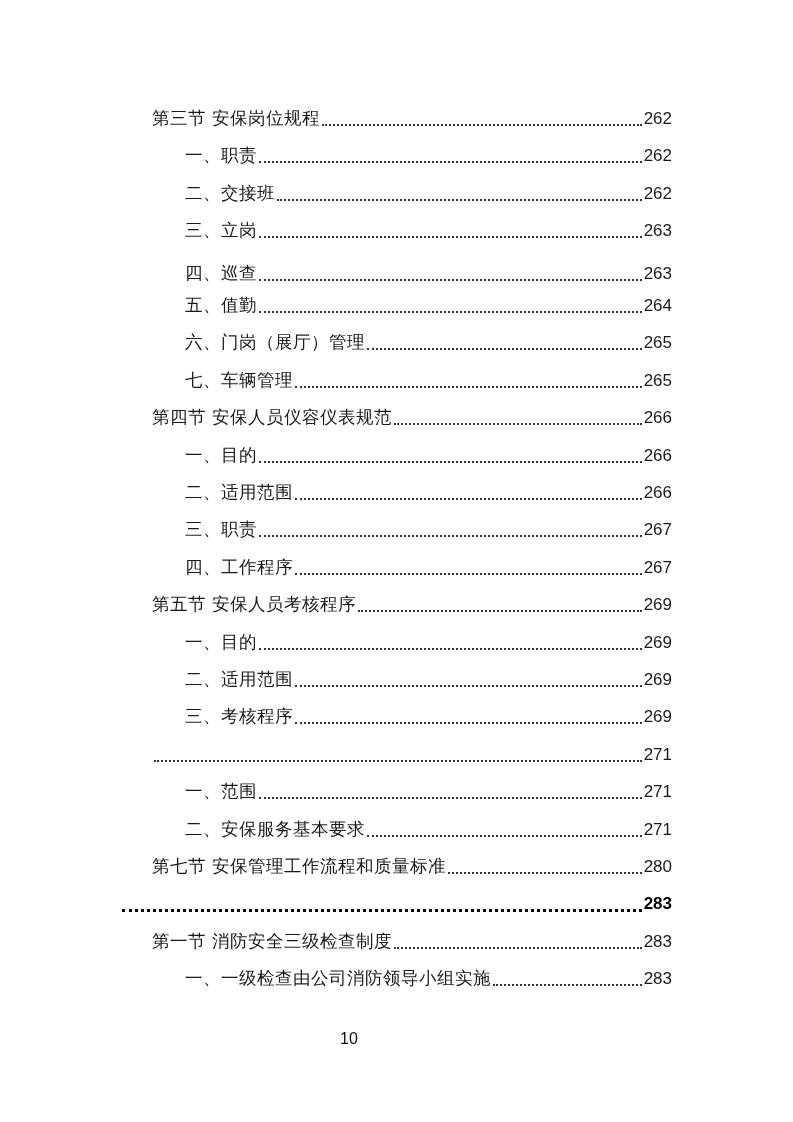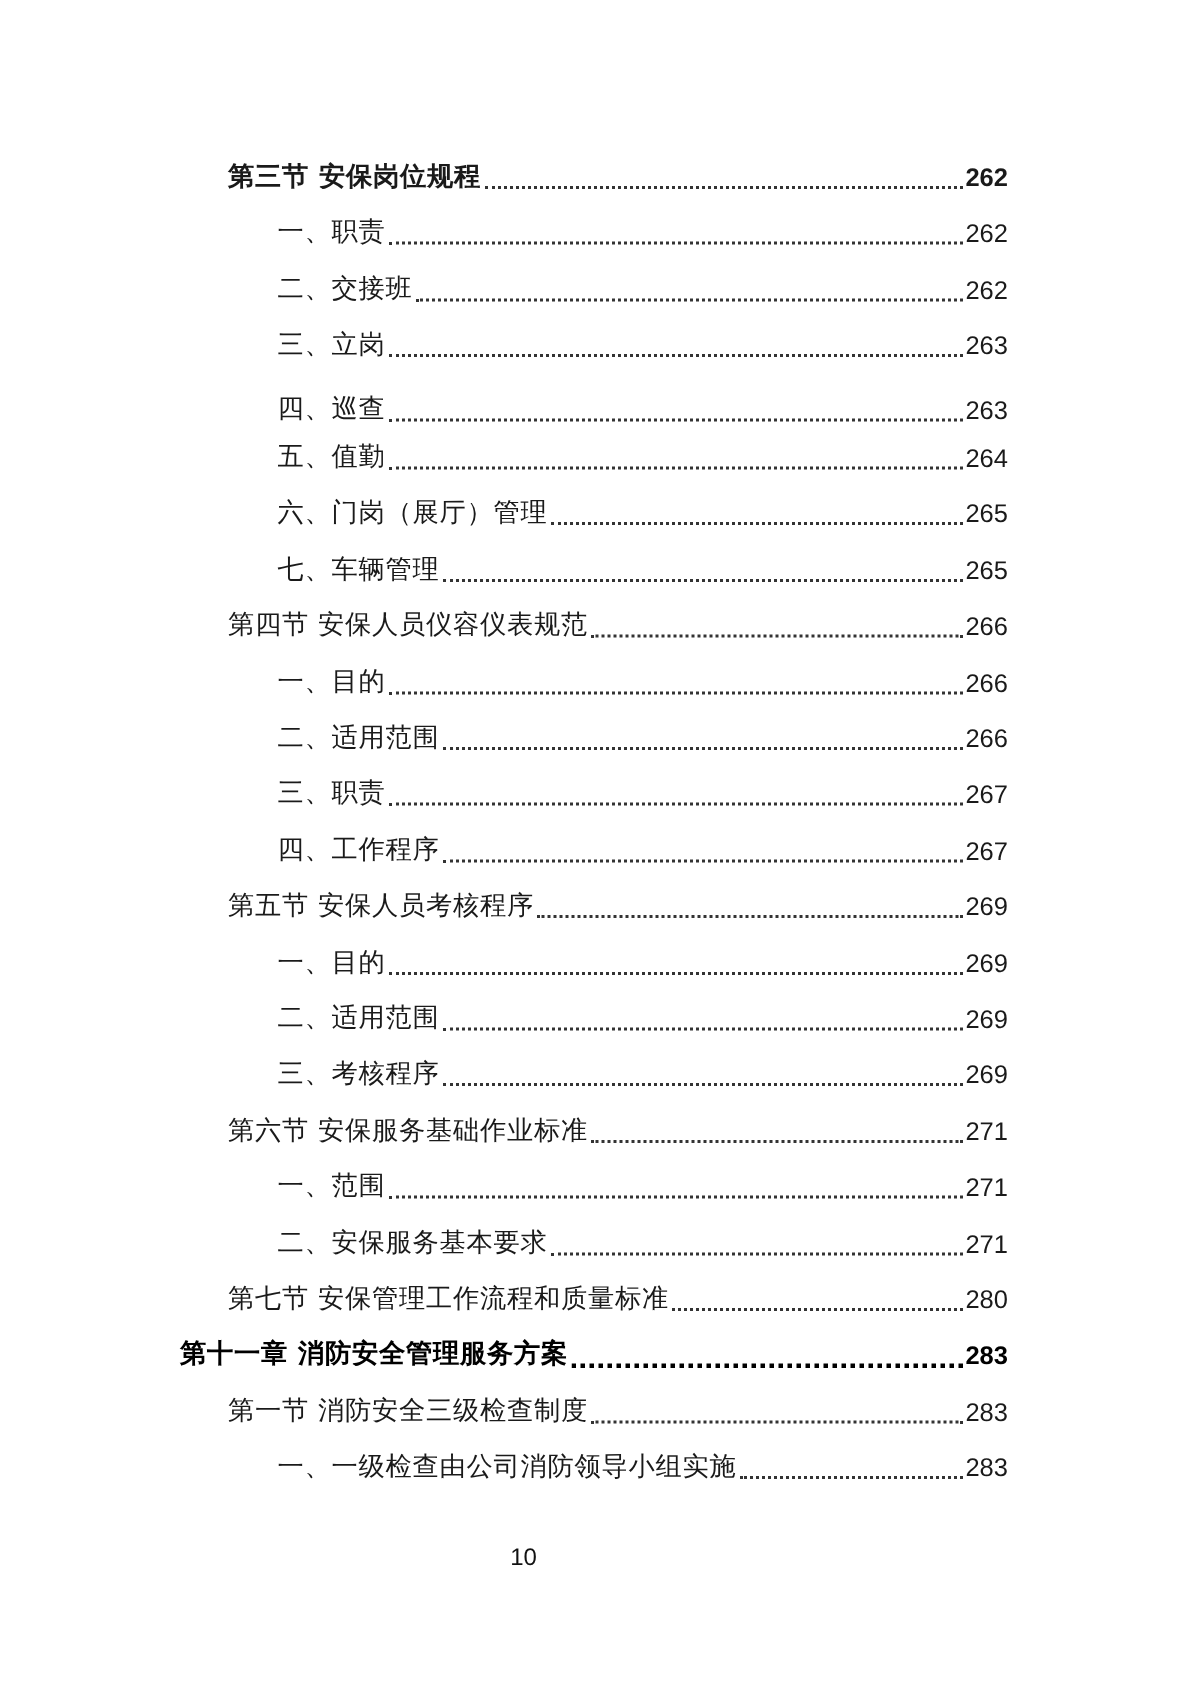--- a/index.html
+++ b/index.html
@@ -19,21 +19,21 @@
   .level-chapter .leader::after { border-bottom: 3px dotted #000; bottom: 10px; }
   .page { font-family: "Liberation Sans", sans-serif; white-space: nowrap; font-size: 17px; }
   .level-chapter .page { font-weight: bold; }
   .footer { position: absolute; top: 1030px; left: 0; width: 698px; text-align: center;
             font-family: "Liberation Sans", sans-serif; font-size: 16px; color: #111; }
 </style>
 </head>
 <body>
 
 <div class="toc" id="toc">
-    <div class="row level-section" style="top: 0px; font-weight: bold;">
+    <div class="row level-section" style="top: 0px;">
       <span class="title">第三节  安保岗位规程</span>
       <span class="leader"></span>
       <span class="page">262</span>
     </div>
     <div class="row level-item" style="top: 37.4px;">
       <span class="title">一、职责</span>
       <span class="leader"></span>
       <span class="page">262</span>
     </div>
     <div class="row level-item" style="top: 74.8px;">
@@ -105,41 +105,39 @@
       <span class="title">二、适用范围</span>
       <span class="leader"></span>
       <span class="page">269</span>
     </div>
     <div class="row level-item" style="top: 598.4px;">
       <span class="title">三、考核程序</span>
       <span class="leader"></span>
       <span class="page">269</span>
     </div>
     <div class="row level-section" style="top: 635.8px;">
-      <span class="title">第六节  安保服务基础作业标准</span>
       <span class="leader"></span>
       <span class="page">271</span>
     </div>
     <div class="row level-item" style="top: 673.2px;">
       <span class="title">一、范围</span>
       <span class="leader"></span>
       <span class="page">271</span>
     </div>
     <div class="row level-item" style="top: 710.6px;">
       <span class="title">二、安保服务基本要求</span>
       <span class="leader"></span>
       <span class="page">271</span>
     </div>
     <div class="row level-section" style="top: 748px; text-align: right;">
       <span class="title">第七节  安保管理工作流程和质量标准</span>
       <span class="leader"></span>
       <span class="page">280</span>
     </div>
     <div class="row level-chapter" style="top: 785.4px;">
-      <span class="title">第十一章  消防安全管理服务方案</span>
       <span class="leader"></span>
       <span class="page">283</span>
     </div>
     <div class="row level-section" style="top: 822.8px;">
       <span class="title">第一节  消防安全三级检查制度</span>
       <span class="leader"></span>
       <span class="page">283</span>
     </div>
     <div class="row level-item" style="top: 860.2px;">
       <span class="title">一、一级检查由公司消防领导小组实施</span>

